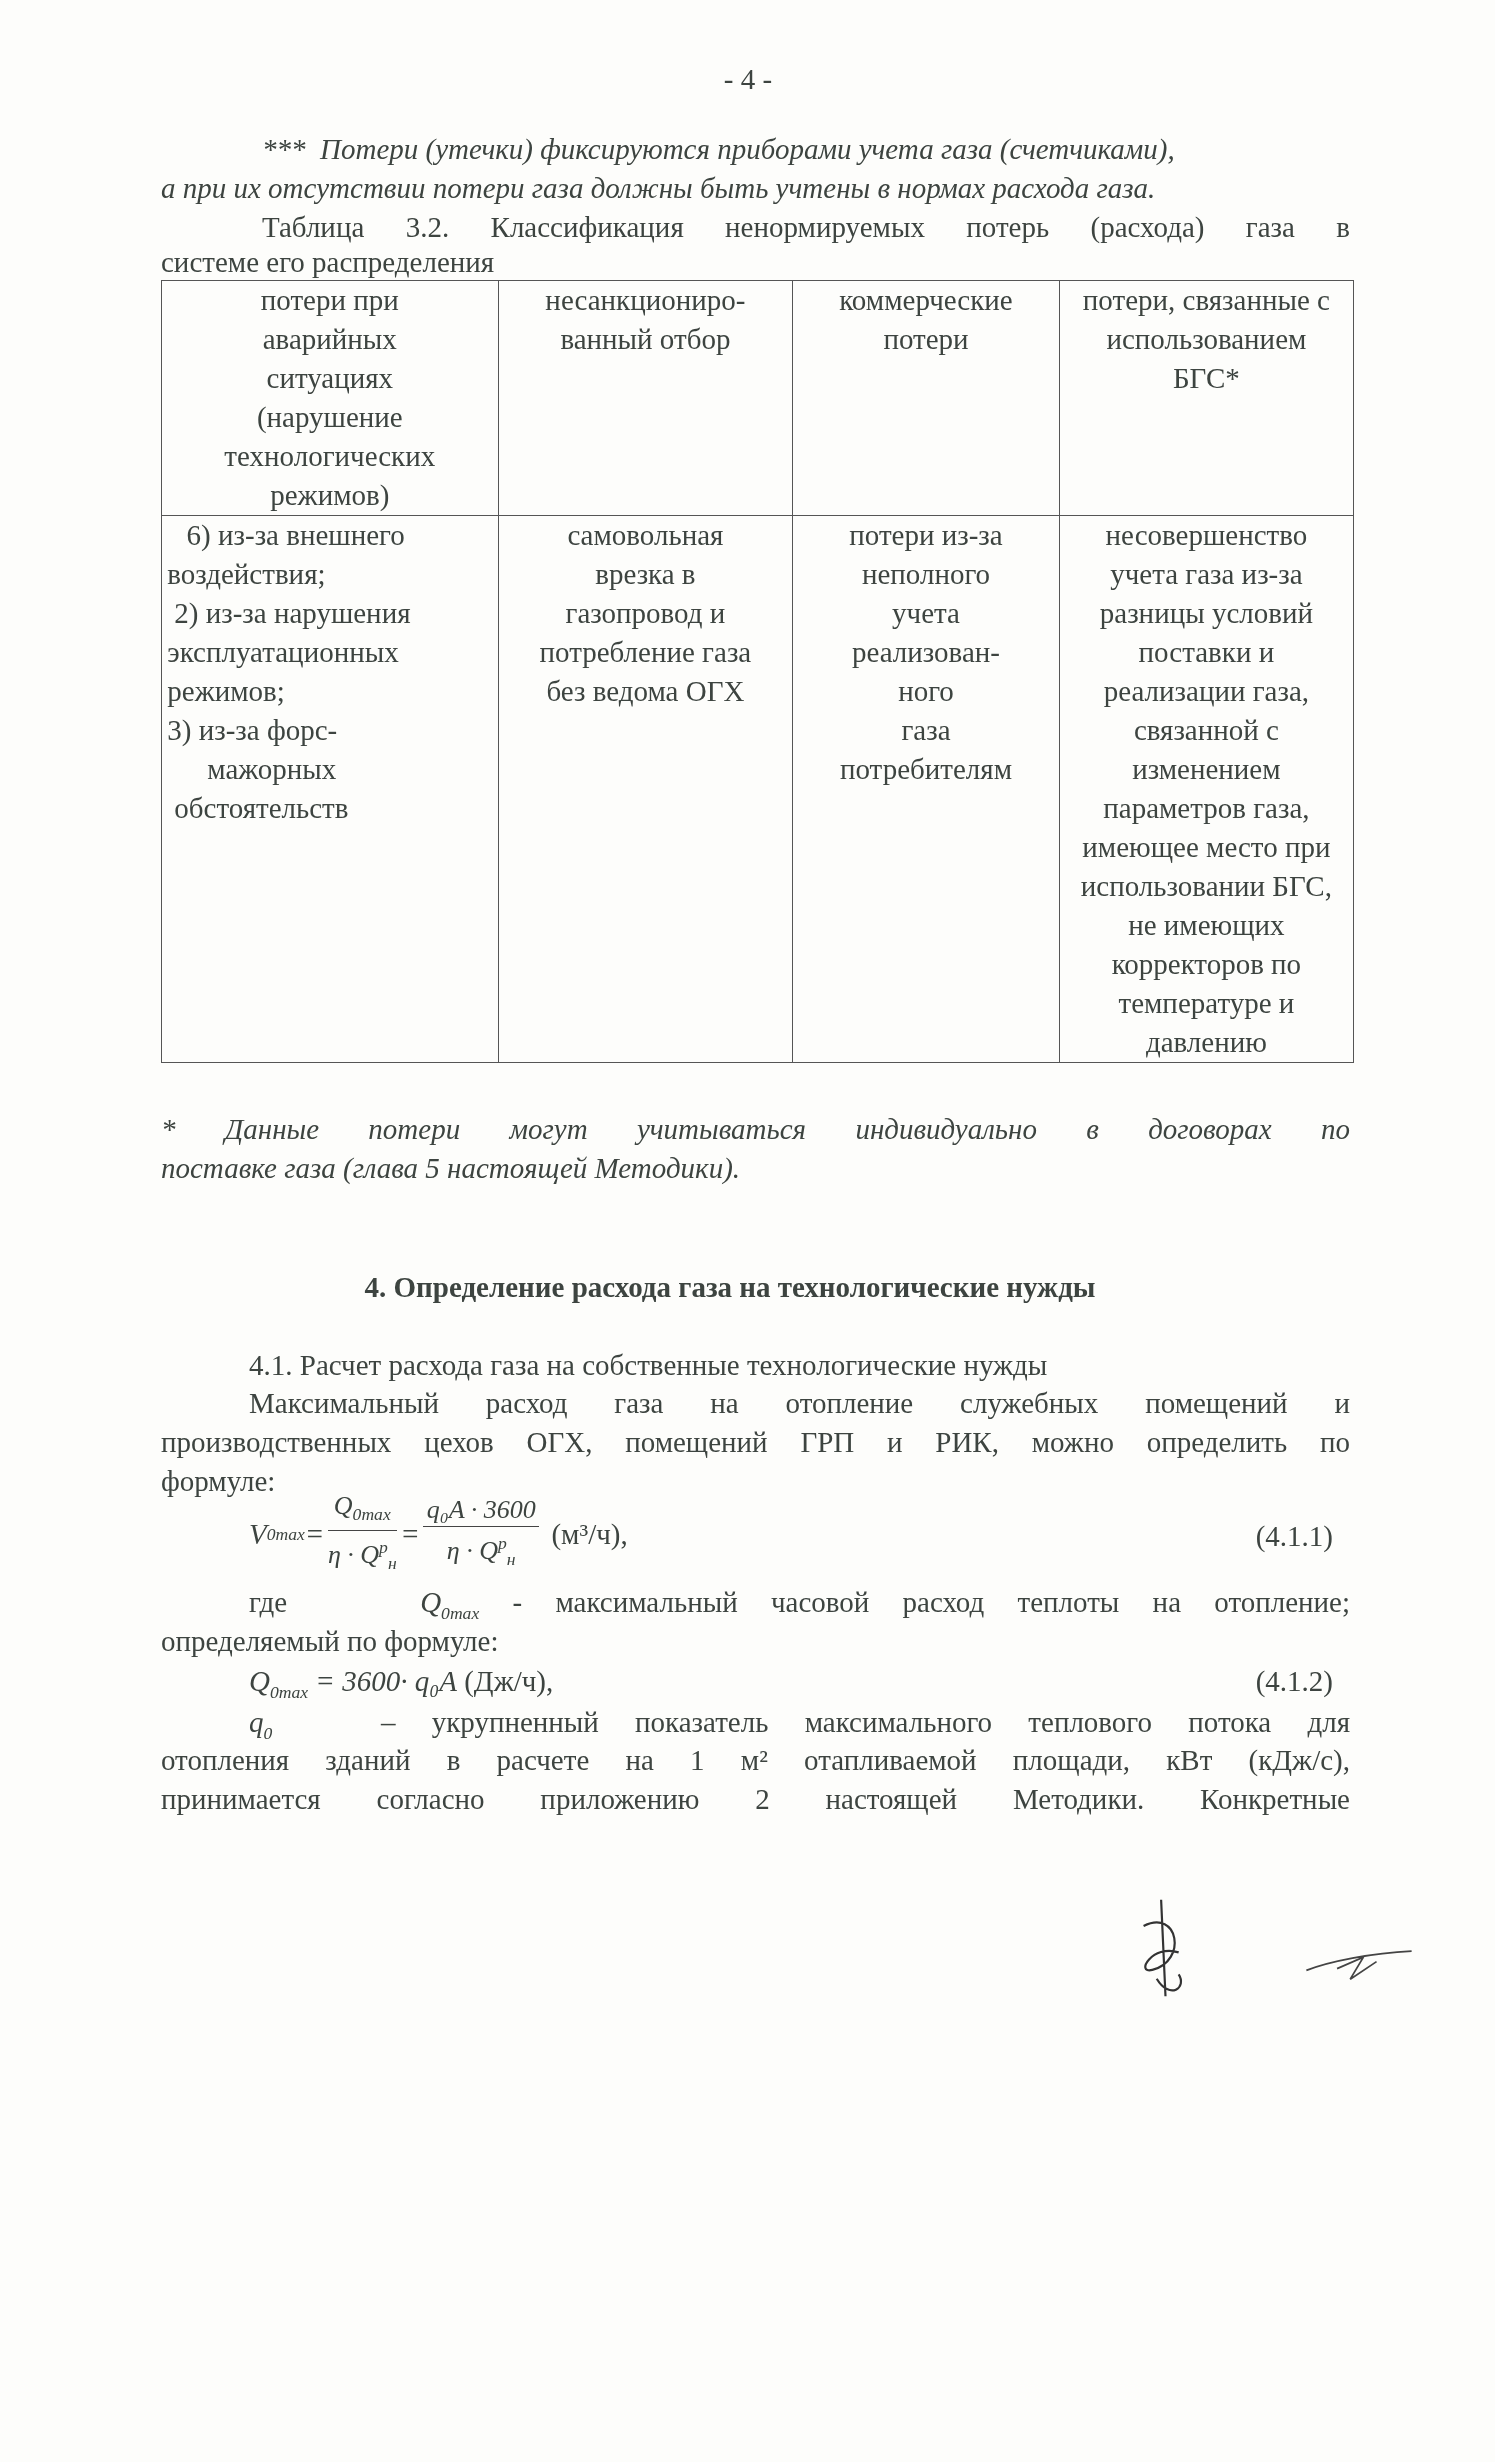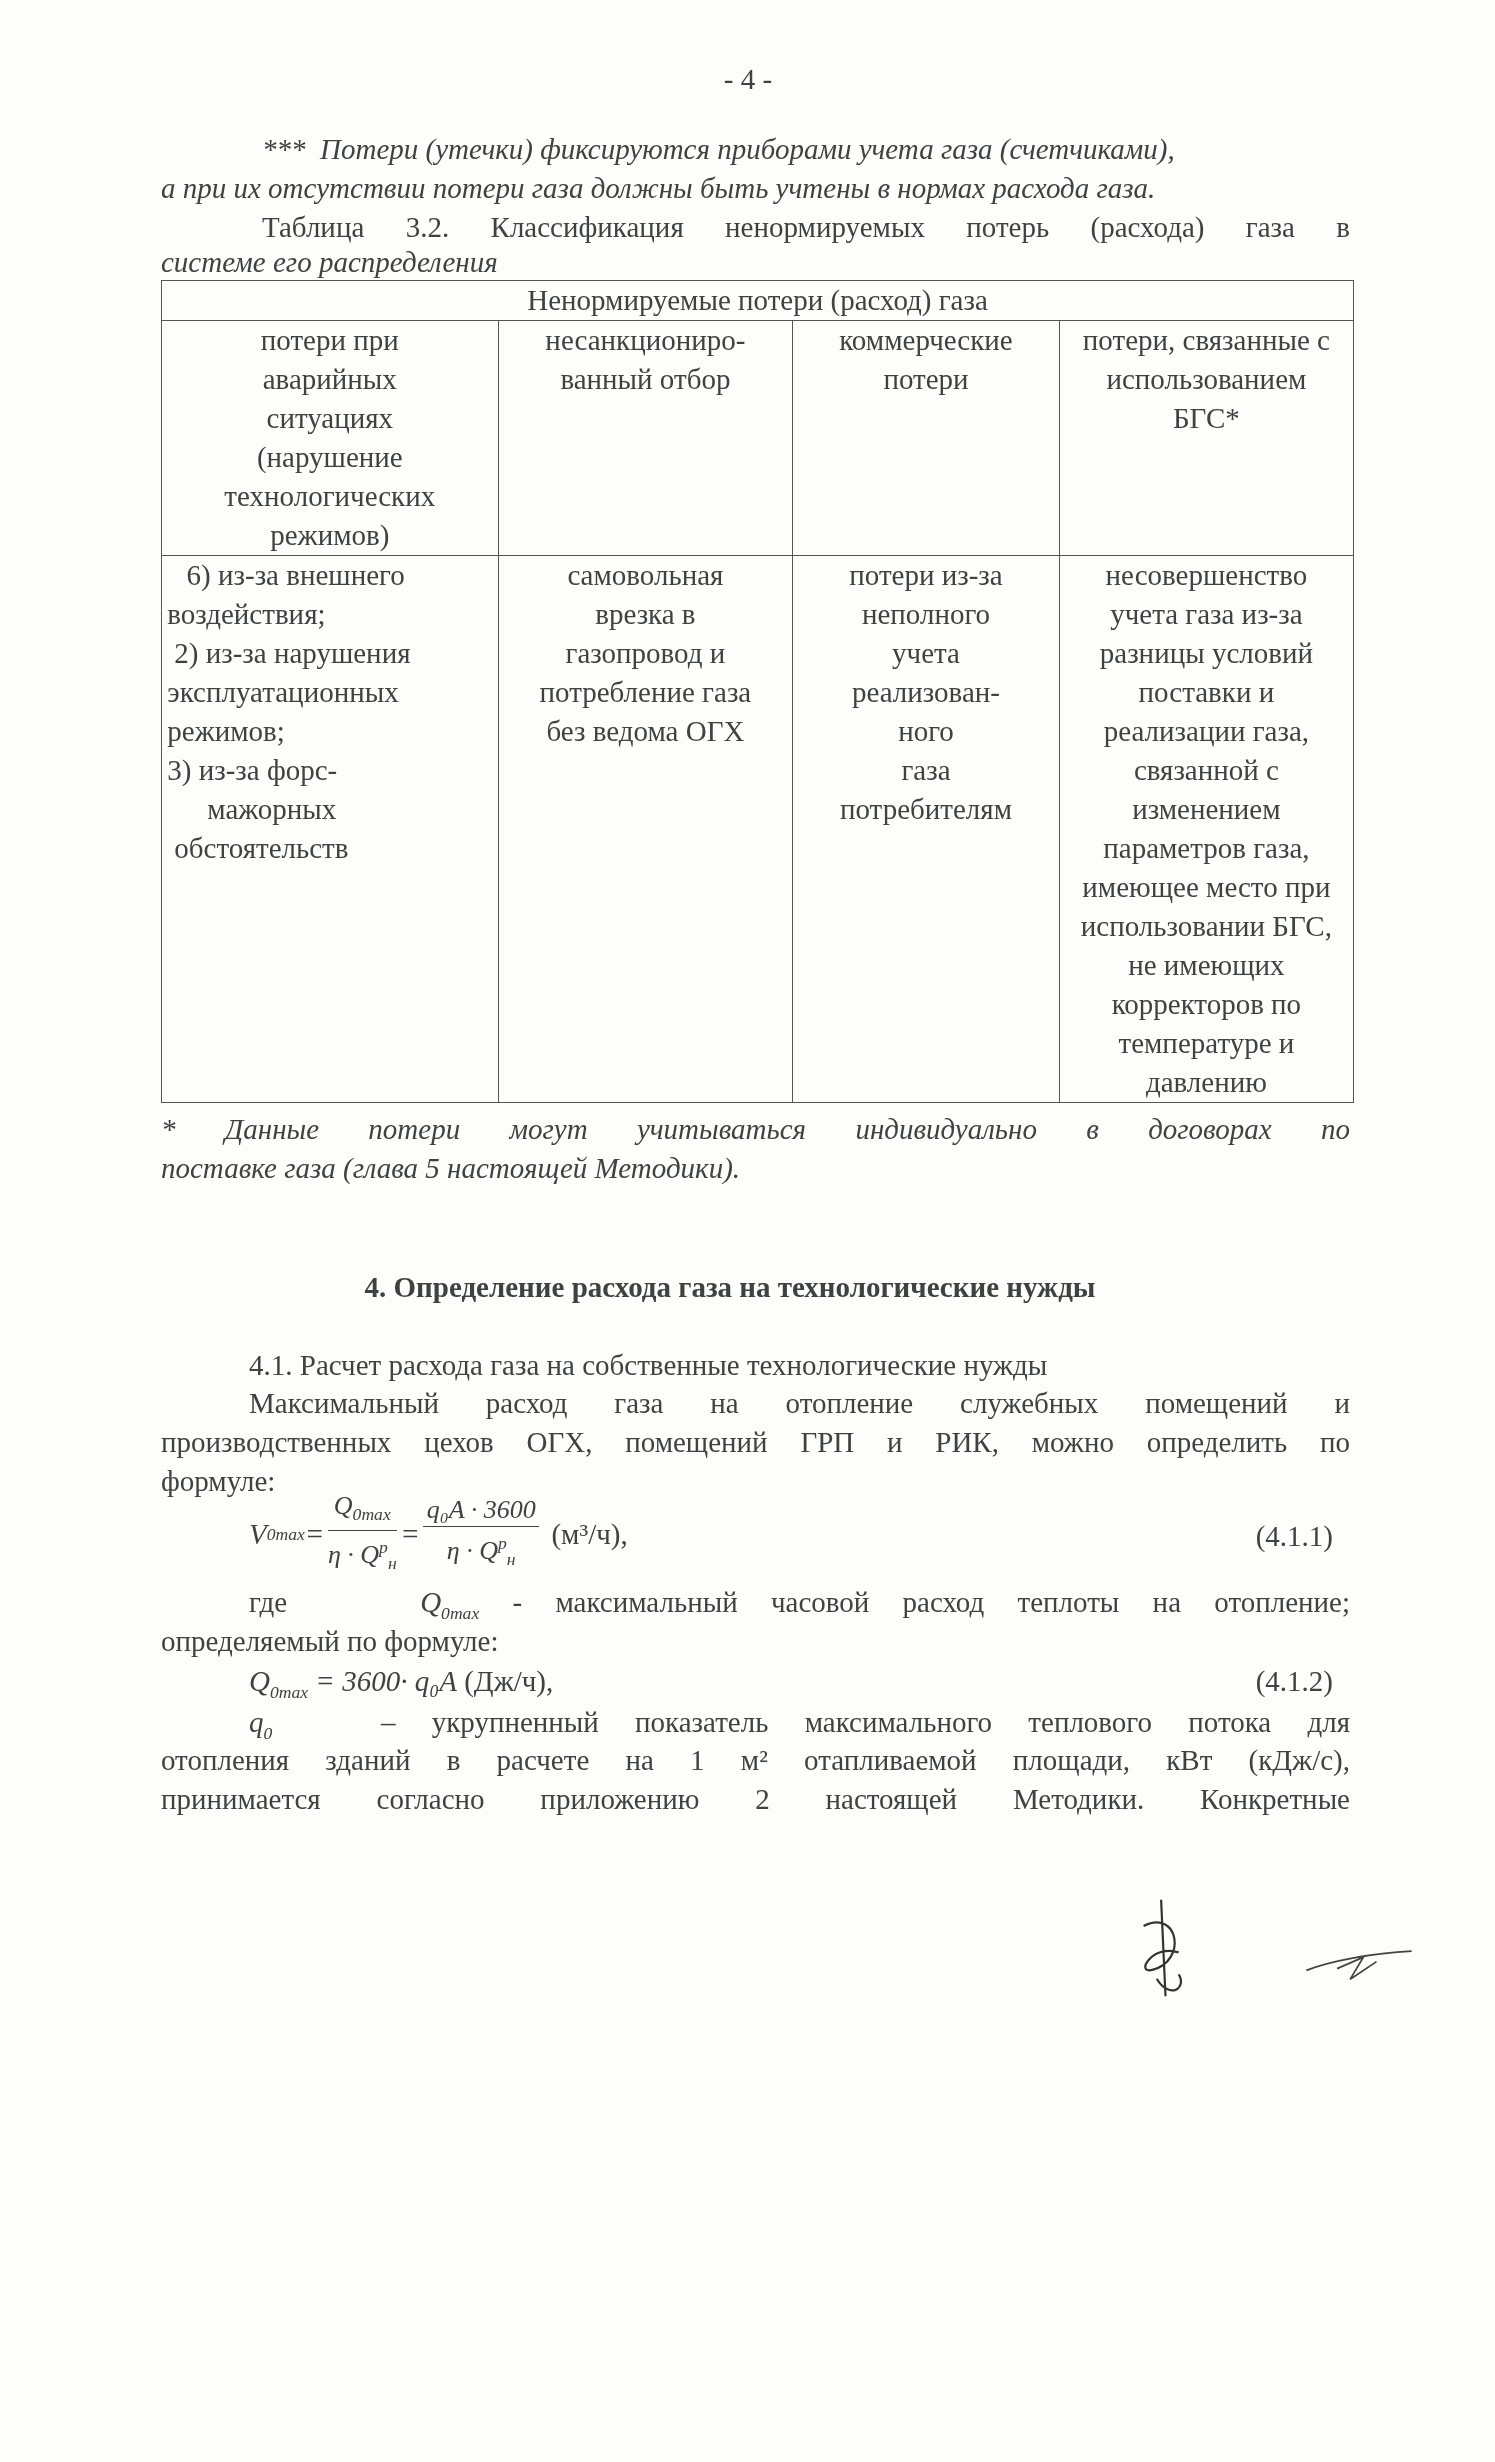--- a/index.html
+++ b/index.html
@@ -28,27 +28,24 @@
 
 <div class="abs page-num">- 4 -</div>
 
 <div class="abs it" style="top:130px;left:262px;width:1088px;">
   <span>***</span>&nbsp;
   <span>Потери (утечки) фиксируются приборами учета газа (счетчиками),</span>
 </div>
 <div class="abs it para" style="top:169px;">а при их отсутствии потери газа должны быть учтены в нормах расхода газа.</div>
 
 <div class="abs just" style="top:208px;left:262px;width:1088px;">Таблица 3.2.  Классификация ненормируемых  потерь (расхода) газа в</div>
-<div class="abs para" style="top:243px;font-style:italic;">системе его распределения</div>
+<div class="abs para" style="top:243px;">системе его распределения</div>
 
 <table class="cls">
   <tbody>
-      <tr>
-    <td colspan="4">Ненормируемые потери (расход) газа</td>
-  </tr>
   <tr style="height:234px;">
     <td style="width:325px;">
       <span class="cell-line">потери при</span>
           <span class="cell-line">аварийных</span>
           <span class="cell-line">ситуациях</span>
           <span class="cell-line">(нарушение</span>
           <span class="cell-line">технологических</span>
           <span class="cell-line">режимов)</span>
     </td>
     <td style="width:283px;margin-top:28px;">

